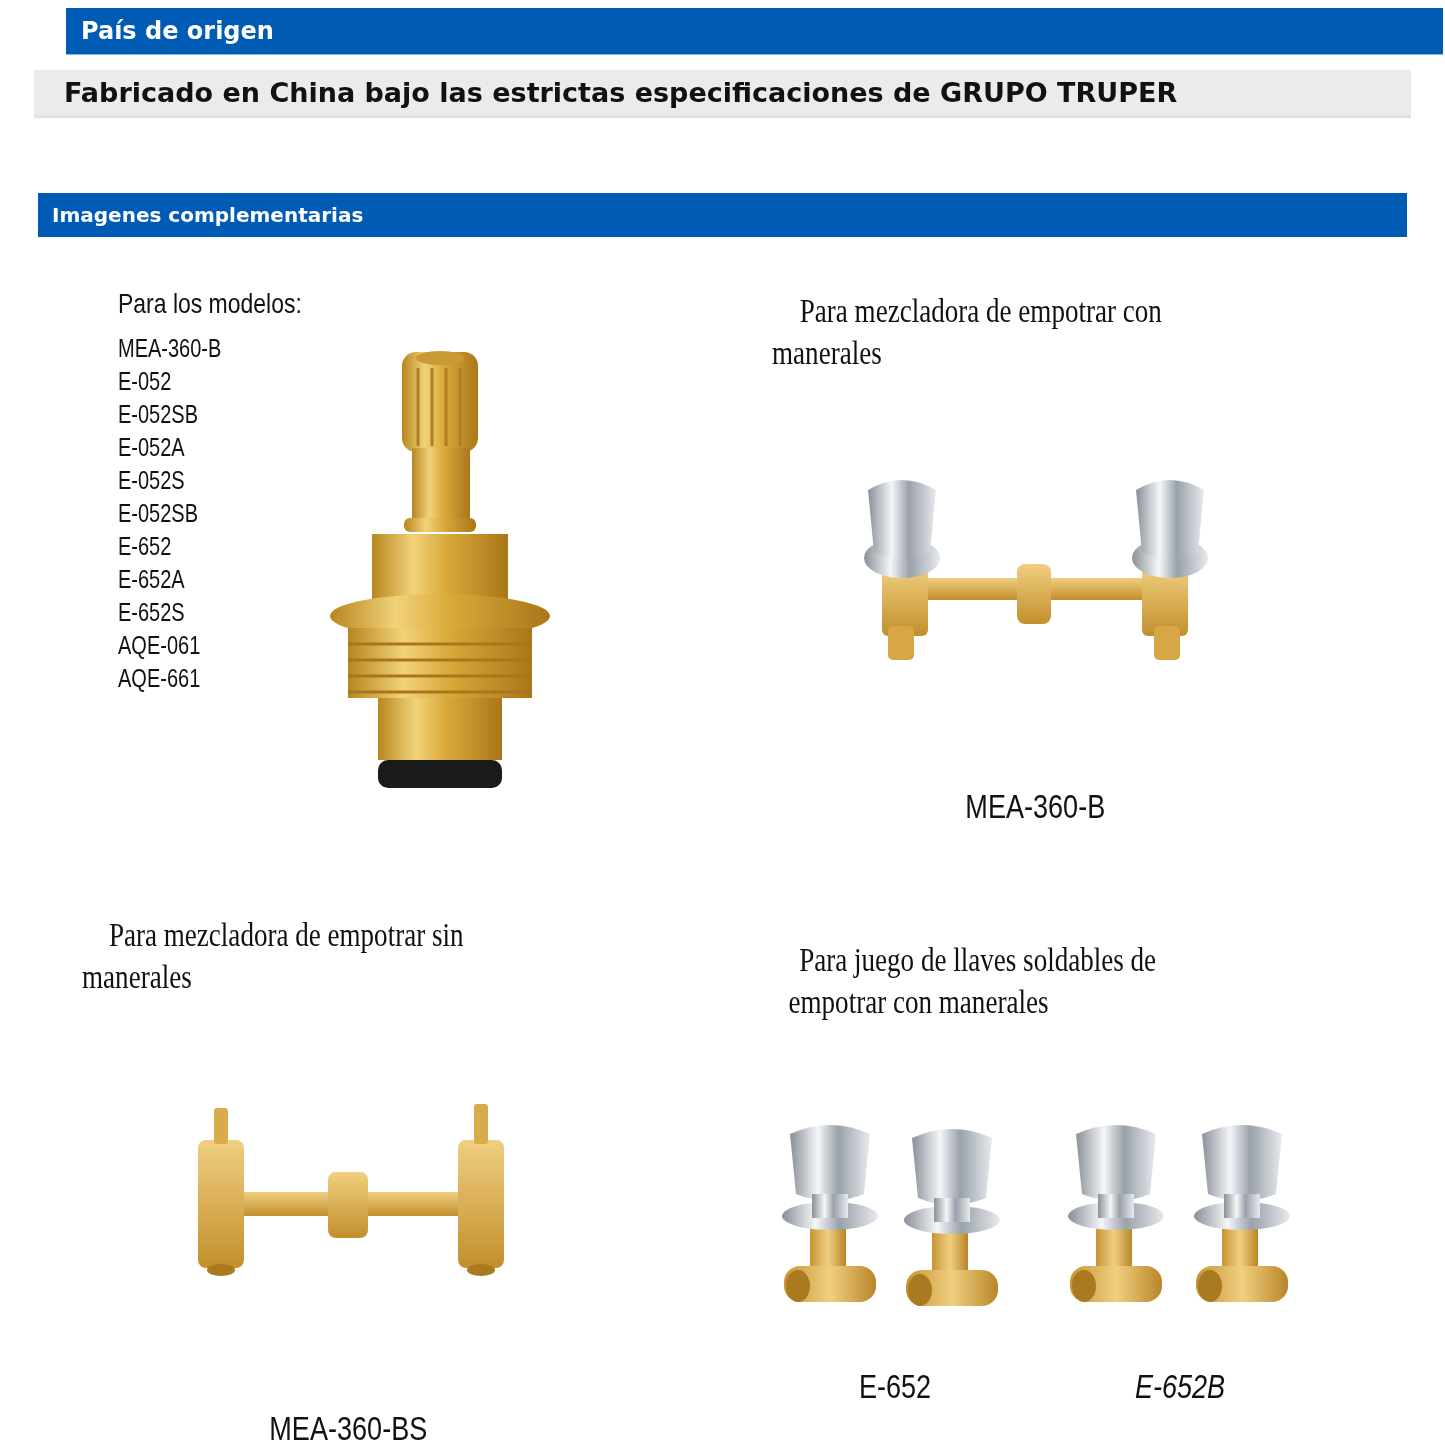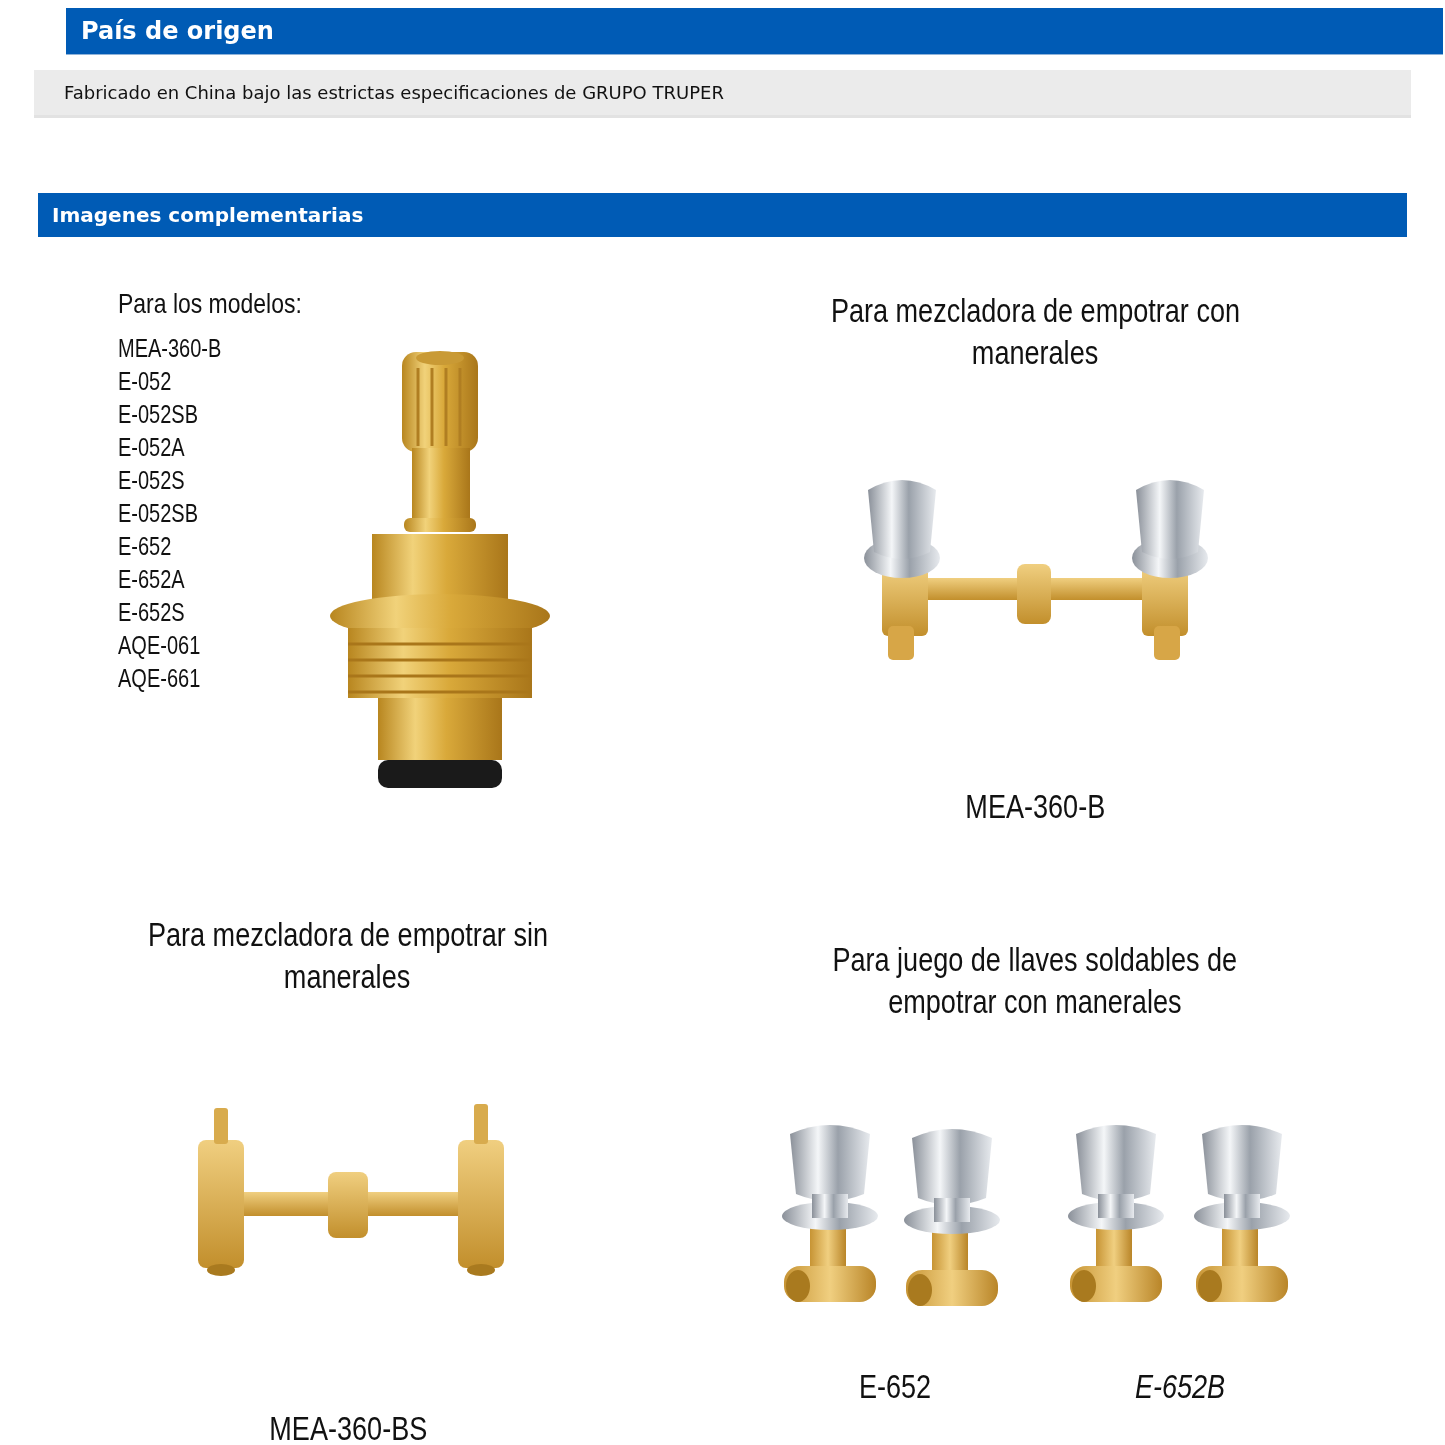--- a/index.html
+++ b/index.html
@@ -1,25 +1,25 @@
 <!DOCTYPE html>
 <html><head>
 <meta charset="utf-8">
 <style>
   html,body{margin:0;padding:0;background:#fff;}
   body{width:1445px;height:1445px;position:relative;overflow:hidden;font-family:"DejaVu Sans",sans-serif;}
   .bar{position:absolute;background:#005bb5;color:#fff;font-weight:bold;box-sizing:border-box;}
   .bar1{left:34px;top:8px;width:1377px;height:47px;font-size:24px;line-height:47px;padding-left:15px;border-bottom:1px solid #8fb3d9;margin-left:32px;}
   .bar2{left:38px;top:193px;width:1369px;height:44px;font-size:20px;line-height:44px;padding-left:14px;}
-  .graybar{position:absolute;left:34px;top:70px;width:1377px;height:48px;background:#ebebeb;border-bottom:3px solid #e2e2e2;box-sizing:border-box;font-weight:normal;font-size:18px;line-height:46px;padding-left:30px;color:#111;}
+  .graybar{position:absolute;left:34px;top:70px;width:1377px;height:48px;background:#ebebeb;border-bottom:3px solid #e2e2e2;box-sizing:border-box;font-weight:bold;font-size:27px;line-height:46px;padding-left:30px;color:#111;}
   .cond{font-family:"Liberation Sans",sans-serif;transform-origin:left top;color:#111;}
   .models-title{position:absolute;left:118px;top:288px;font-size:28px;transform:scaleX(0.82);white-space:nowrap;}
   .models-list{position:absolute;left:118px;top:332px;margin:0;padding:0;list-style:none;transform:scaleX(0.80);}
   .models-list li{font-size:25px;height:33px;line-height:33px;white-space:nowrap;}
-  .caption{position:absolute;text-align:center;font-size:33px;line-height:42px;color:#111;font-family:Liberation Sans, sans-serif;}
+  .caption{position:absolute;font-size:33px;line-height:42px;color:#111;font-family:Liberation Serif, serif;}
   .caption span{display:inline-block;transform:scaleX(0.82);}
   .label{position:absolute;text-align:center;font-size:33px;color:#111;font-family:"Liberation Sans",sans-serif;}
   .label span{display:inline-block;transform:scaleX(0.82);}
   .img{position:absolute;}
 </style>
 </head>
 <body>
 
 <div class="bar bar1">País de origen</div>
 <div class="graybar">Fabricado en China bajo las estrictas especificaciones de GRUPO TRUPER</div>

